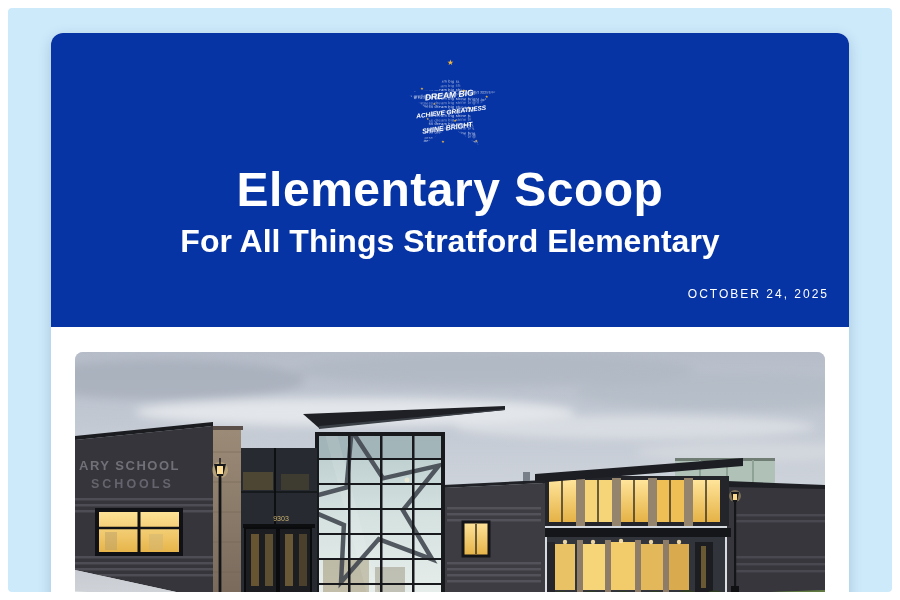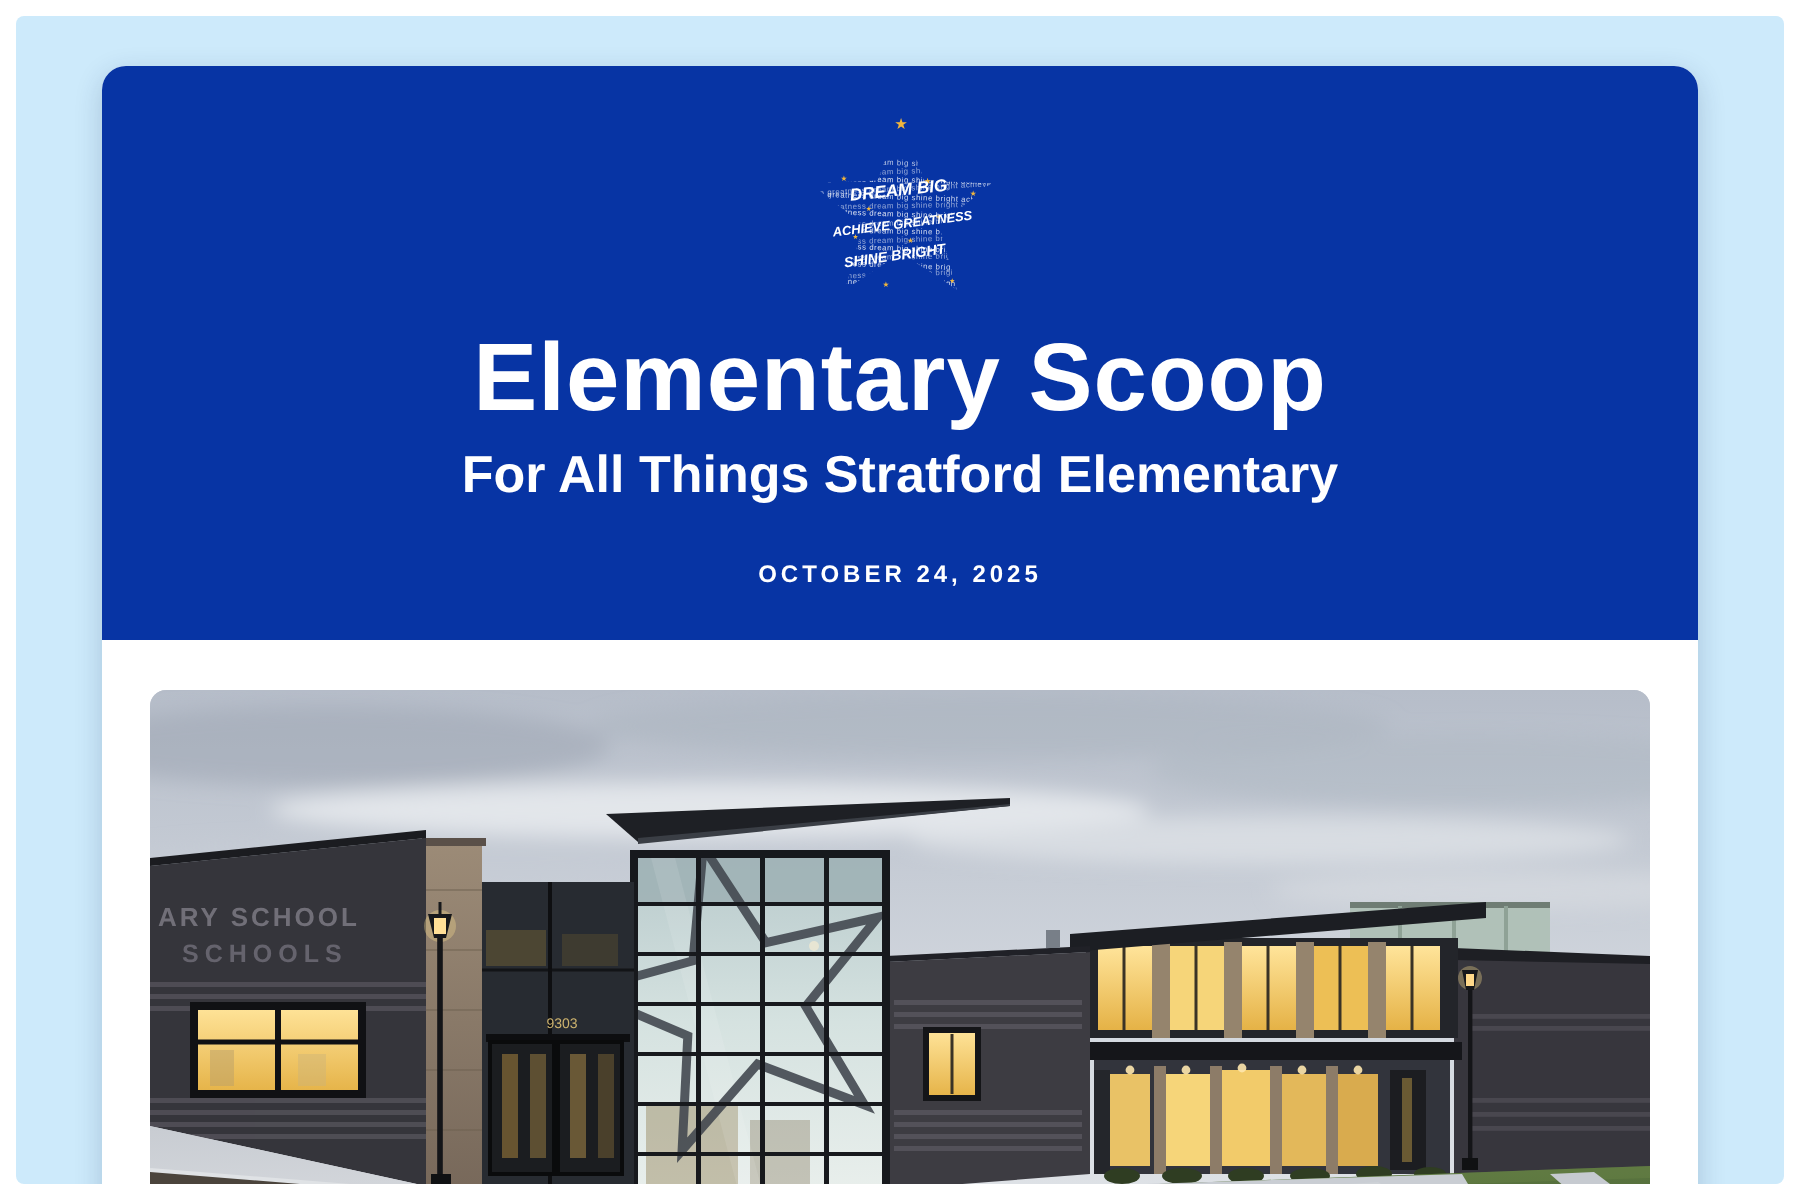--- a/index.html
+++ b/index.html
@@ -19,24 +19,24 @@
   }
   .header{
     background:#0734a4;color:#ffffff;text-align:center;
     padding:22px 20px 26px;
   }
   .logo{display:block;margin:0 auto;}
   .title{
     margin:9px 0 0;font-size:48px;line-height:1.08;font-weight:bold;letter-spacing:.5px;
   }
   .subtitle{
-    margin:7px 0 0;font-size:26px;line-height:1.15;font-weight:bold;
+    margin:7px 0 0;font-size:32px;line-height:1.15;font-weight:bold;
   }
   .date{
-    margin-top:27px;font-size:12px;font-weight:bold;letter-spacing:2px;
+    margin-top:27px;font-size:12px;font-weight:normal;letter-spacing:2px;text-align:right;
   }
   .body{background:#ffffff;padding:25px 24px;}
   .photo{
     border-radius:8px;overflow:hidden;height:300px;width:750px;
     background:#c9cfd8;
   }
   .photo svg{display:block;}
 </style>
 </head>
 <body>

